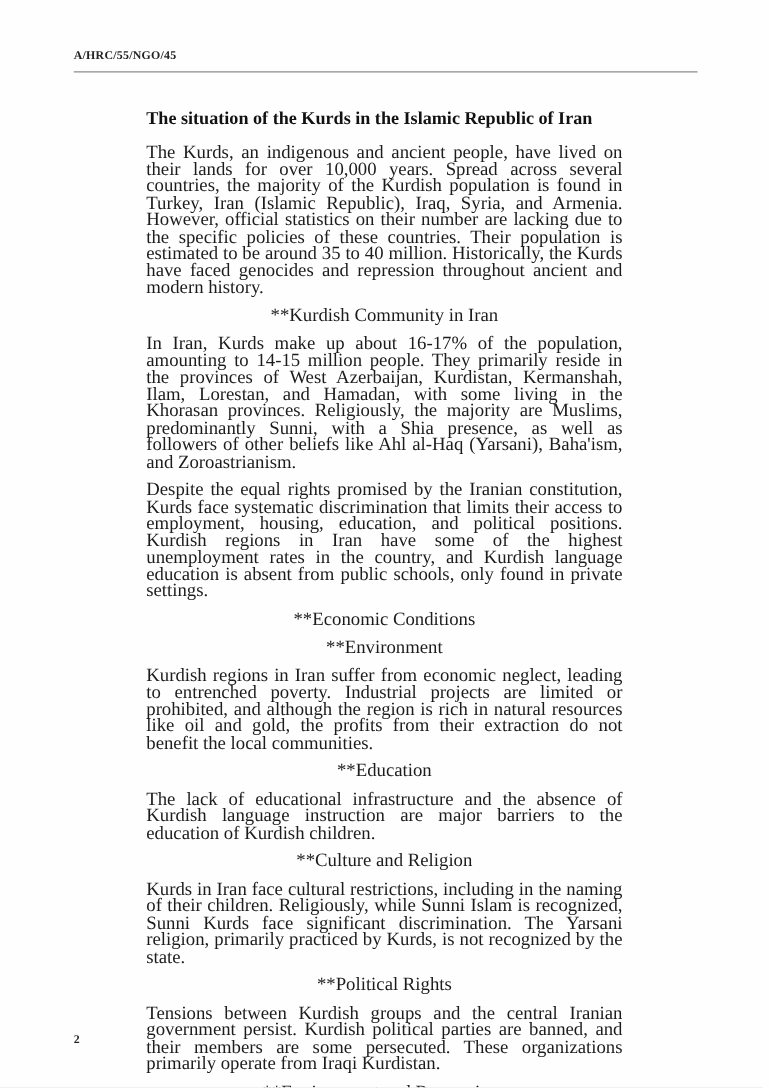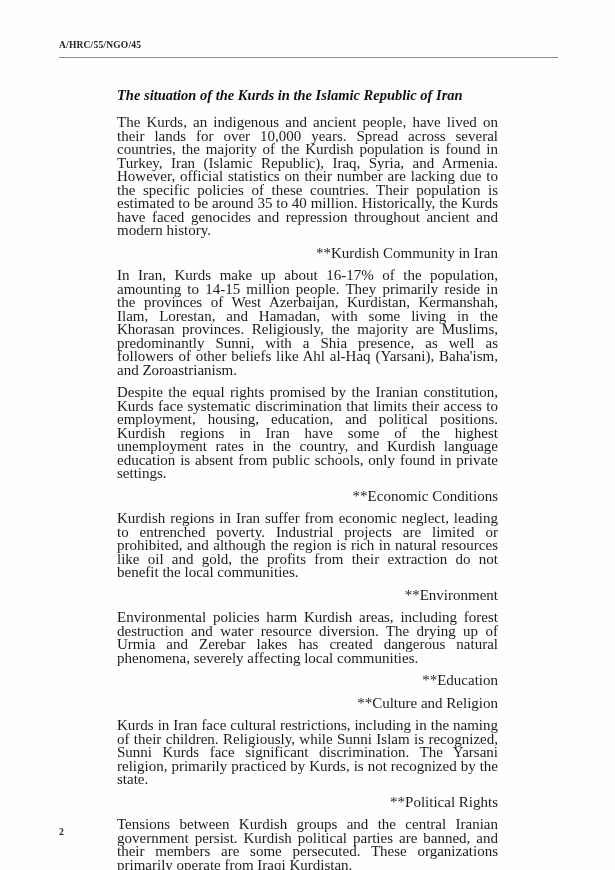--- a/index.html
+++ b/index.html
@@ -41,32 +41,31 @@
     top: 86px;
     width: 381px;
   }
   .doc-title {
     font-size: 14.5px;
     font-weight: bold;
     line-height: 18px;
     margin: 0 0 12px 0;
     text-align: left;
     color: #111;
-    font-style: italic;
   }
   .block {
     font-size: 15px;
     line-height: 13.5px;
     margin: 0 0 9px 0;
   }
   .block.paragraph {
     text-align: justify;
   }
   .block.heading {
-    text-align: right;
+    text-align: center;
     font-weight: normal;
   }
   .page-number {
     position: absolute;
     left: 59px;
     top: 827px;
     font-size: 9.5px;
     font-weight: bold;
     color: #222;
   }
@@ -82,24 +81,24 @@
 
   <div class="content">
 
     <h1 class="doc-title">The situation of the Kurds in the Islamic Republic of Iran</h1>
 
     <p class="block paragraph">The Kurds, an indigenous and ancient people, have lived on their lands for over 10,000 years. Spread across several countries, the majority of the Kurdish population is found in Turkey, Iran (Islamic Republic), Iraq, Syria, and Armenia. However, official statistics on their number are lacking due to the specific policies of these countries. Their population is estimated to be around 35 to 40 million. Historically, the Kurds have faced genocides and repression throughout ancient and modern history.</p>
     <p class="block heading">**Kurdish Community in Iran</p>
     <p class="block paragraph">In Iran, Kurds make up about 16-17% of the population, amounting to 14-15 million people. They primarily reside in the provinces of West Azerbaijan, Kurdistan, Kermanshah, Ilam, Lorestan, and Hamadan, with some living in the Khorasan provinces. Religiously, the majority are Muslims, predominantly Sunni, with a Shia presence, as well as followers of other beliefs like Ahl al-Haq (Yarsani), Baha'ism, and Zoroastrianism.</p>
     <p class="block paragraph">Despite the equal rights promised by the Iranian constitution, Kurds face systematic discrimination that limits their access to employment, housing, education, and political positions. Kurdish regions in Iran have some of the highest unemployment rates in the country, and Kurdish language education is absent from public schools, only found in private settings.</p>
     <p class="block heading">**Economic Conditions</p>
+    <p class="block heading">**Environment</p>
     <p class="block paragraph">Kurdish regions in Iran suffer from economic neglect, leading to entrenched poverty. Industrial projects are limited or prohibited, and although the region is rich in natural resources like oil and gold, the profits from their extraction do not benefit the local communities.</p>
-    <p class="block heading">**Environment</p>
-    <p class="block paragraph">Environmental policies harm Kurdish areas, including forest destruction and water resource diversion. The drying up of Urmia and Zerebar lakes has created dangerous natural phenomena, severely affecting local communities.</p>
     <p class="block heading">**Education</p>
+    <p class="block paragraph">The lack of educational infrastructure and the absence of Kurdish language instruction are major barriers to the education of Kurdish children.</p>
     <p class="block heading">**Culture and Religion</p>
     <p class="block paragraph">Kurds in Iran face cultural restrictions, including in the naming of their children. Religiously, while Sunni Islam is recognized, Sunni Kurds face significant discrimination. The Yarsani religion, primarily practiced by Kurds, is not recognized by the state.</p>
     <p class="block heading">**Political Rights</p>
     <p class="block paragraph">Tensions between Kurdish groups and the central Iranian government persist. Kurdish political parties are banned, and their members are some persecuted. These organizations primarily operate from Iraqi Kurdistan.</p>
     <p class="block heading">**Environment and Repressions</p>
     <p class="block paragraph">In 2023, 101 Kurdish citizens were executed in Iran(4).</p>
 
   </div>
 
   <div class="page-number">2</div>

